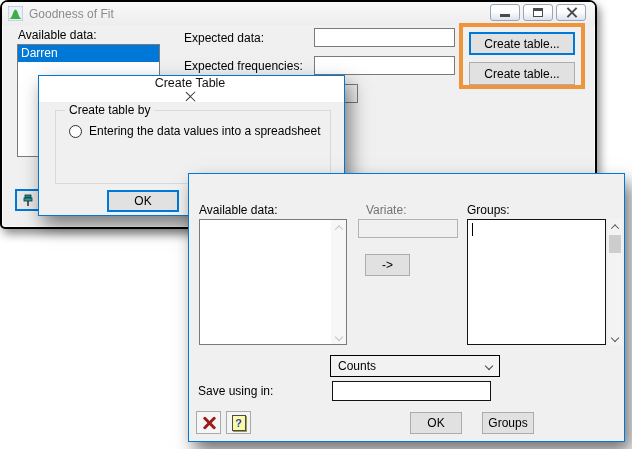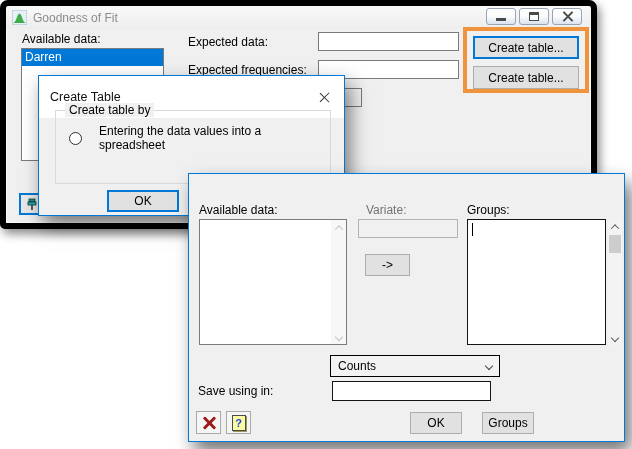--- a/index.html
+++ b/index.html
@@ -2,21 +2,21 @@
 <html><head>
 <meta charset="utf-8">
 <style>
   * { margin:0; padding:0; box-sizing:border-box; }
   body { background:#fff; font-family:"Liberation Sans", sans-serif; }
   .canvas { position:relative; width:632px; height:449px; background:#fff; overflow:hidden; }
 
   
   .bg-window {
     position:absolute; left:0; top:0; width:597px; height:229px;
-    background:#f0f0f0; border:6px solid #000000;
+    background:#f0f0f0; border:2px solid #000000;
     border-radius:8px 8px 5px 5px;
     box-shadow:3px 5px 10px rgba(0,0,0,.45), inset 0 0 0 1px rgba(255,255,255,.65);
   }
   .bg-titlebar {
     position:absolute; left:0; top:0; right:0; height:23px;
     background:linear-gradient(#f9f9f9,#ededed);
     display:flex; align-items:center; padding-left:6px;
     border-radius:5px 5px 0 0;
   }
   .bg-title { color:#8c8c8c; font-size:12px; margin-left:6px; }
@@ -45,31 +45,32 @@
     font-size:12px; color:#000; display:flex; align-items:center; justify-content:center;
     font-family:"Liberation Sans", sans-serif;
   }
   .btn.default { border:2px solid #0078d7; }
   .highlight-box { position:absolute; border:4px solid #f0933d; background:transparent; }
   .fragment { position:absolute; background:#f0f0f0; border:1px solid #7a7a7a; }
 
   
   .dialog { position:absolute; background:#f0f0f0; border:1px solid #0078d7; }
   .dlg-titlebar {
-    position:absolute; left:0; top:0; right:0; height:42px; background:#fff;
+    position:absolute; left:0; top:0; right:0; height:26px; background:#fff;
     display:flex; align-items:center; justify-content:space-between;
     padding:0 14px 0 11px;
+    flex-direction:column;
   }
   .dlg-title { font-size:12.5px; color:#111; }
   .ct-dialog { left:38px; top:75px; width:307px; height:141px; box-shadow:5px 9px 18px rgba(0,0,0,.5); }
   .groups-dialog { left:188px; top:173px; width:437px; height:269px; box-shadow:6px 10px 17px rgba(0,0,0,.55); }
 
   .groupbox { position:absolute; left:16px; top:34px; width:276px; height:74px; border:1px solid #d9d9d9; }
   .groupbox-label { position:absolute; left:9px; top:-8px; background:#f0f0f0; padding:0 4px; font-size:12px; }
-  .radio-row { position:absolute; display:flex; align-items:center; gap:17px; }
+  .radio-row { position:absolute; display:flex; align-items:center; gap:7px; }
   .radio-circle { width:13px; height:13px; border:1px solid #2f2f2f; border-radius:50%; background:#fff; flex:0 0 auto; }
   .radio-row.selected .radio-circle::after { content:""; display:block; width:7px; height:7px; margin:2px; border-radius:50%; background:#111; }
   .radio-label { font-size:12px; }
 
   
   .sb { position:absolute; background:#f3f3f3; }
   .sb .arrow { position:absolute; left:0; width:100%; height:15px; display:flex; align-items:center; justify-content:center; }
   .chev { width:6px; height:6px; border-right:1.6px solid #bfc3c7; border-bottom:1.6px solid #bfc3c7; }
   .chev.dark { border-color:#5a5a5a; }
   .chev.up { transform:rotate(-135deg) translate(-1px,-1px); }

